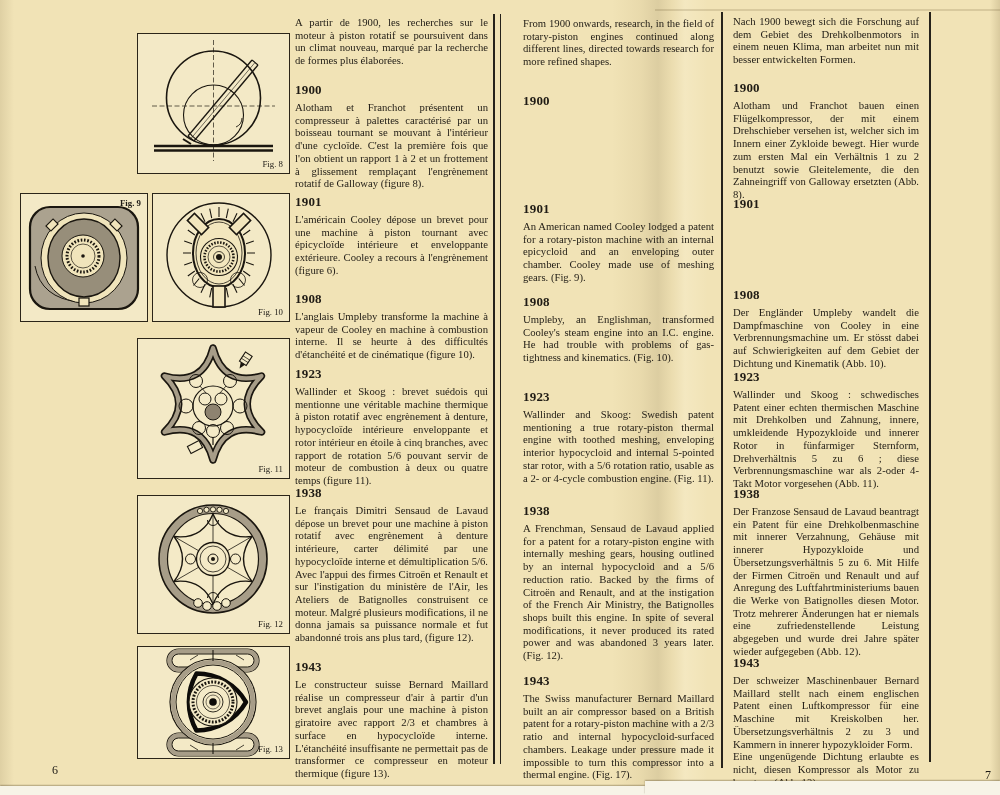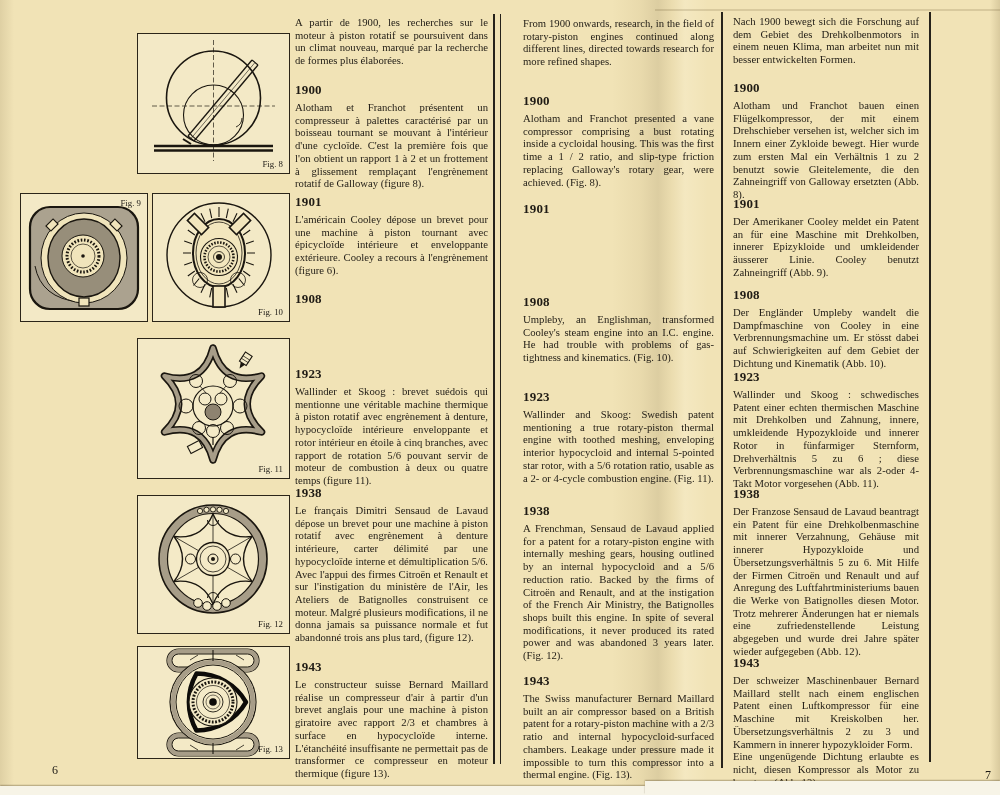--- a/index.html
+++ b/index.html
@@ -29,21 +29,21 @@
   .col-de{left:733px;width:186px;}
   .entry{position:absolute;left:0;right:0;}
   .entry h3{font-size:13px;font-weight:bold;margin:0 0 3px 0;letter-spacing:.2px;}
   .entry p{margin:0;font-size:10.7px;line-height:12.7px;text-align:justify;text-align-last:left;
     white-space:pre-line;hyphens:auto;-webkit-hyphens:auto;}
 
   
   .fig{position:absolute;margin:0;background:#f3e9c6;border:1.2px solid #2b2519;}
   .fig svg{position:absolute;left:0;top:0;width:100%;height:100%;}
   .fig-label{position:absolute;right:6px;bottom:4px;font-size:8.8px;color:#1d1a15;}
-  #fig9 .fig-label{top:4px;bottom:auto;}
+  #fig9 .fig-label{top:4px;bottom:auto;font-weight:bold;}
   #fig8{left:137px;top:33px;width:151px;height:139px;text-decoration:underline;}
   #fig9{left:20px;top:193px;width:126px;height:127px;}
   #fig10{left:152px;top:193px;width:136px;height:127px;}
   #fig11{left:137px;top:338px;width:151px;height:139px;}
   #fig12{left:137px;top:495px;width:151px;height:137px;font-family:Liberation Serif, serif;}
   #fig13{left:137px;top:646px;width:151px;height:111px;}
 
   
   .rule{position:absolute;background:#26221a;}
   #rule-fr-a{left:493px;top:14px;width:1.6px;height:750px;}
@@ -218,20 +218,21 @@
     <section class="entry" style="top:82px">
       <h3>1900</h3>
       <p>Alotham et Franchot présentent un compresseur à palettes caractérisé par un boisseau tournant se mouvant à l'intérieur d'une cycloïde. C'est la première fois que l'on obtient un rapport 1 à 2 et un frottement à glissement remplaçant l'engrènement rotatif de Galloway (figure 8).</p>
     </section>
     <section class="entry" style="top:194px">
       <h3>1901</h3>
       <p>L'américain Cooley dépose un brevet pour une machine à piston tournant avec épicycloïde intérieure et enveloppante extérieure. Cooley a recours à l'engrènement (figure 6).</p>
     </section>
     <section class="entry" style="top:291px">
       <h3>1908</h3>
+      <p>L'anglais Umpleby transforme la machine à vapeur de Cooley en machine à combustion interne. Il se heurte à des difficultés d'étanchéité et de cinématique (figure 10).</p>
     </section>
     <section class="entry" style="top:366px">
       <h3>1923</h3>
       <p>Wallinder et Skoog : brevet suédois qui mentionne une véritable machine thermique à piston rotatif avec engrènement à denture, hypocycloïde intérieure enveloppante et rotor intérieur en étoile à cinq branches, avec rapport de rotation 5/6 pouvant servir de moteur de combustion à deux ou quatre temps (figure 11).</p>
     </section>
     <section class="entry" style="top:485px">
       <h3>1938</h3>
       <p>Le français Dimitri Sensaud de Lavaud dépose un brevet pour une machine à piston rotatif avec engrènement à denture intérieure, carter délimité par une hypocycloïde interne et démultiplication 5/6. Avec l'appui des firmes Citroën et Renault et sur l'instigation du ministère de l'Air, les Ateliers de Batignolles construisent ce moteur. Malgré plusieurs modifications, il ne donna jamais sa puissance normale et fut abandonné trois ans plus tard, (figure 12).</p>
     </section>
     <section class="entry" style="top:659px">
@@ -242,56 +243,55 @@
 
   <div class="rule" id="rule-fr-a"></div>
   <div class="rule" id="rule-fr-b"></div>
 
   <div class="col col-en" lang="en">
     <section class="entry" style="top:17px">
       <p>From 1900 onwards, research, in the field of rotary-piston engines continued along different lines, directed towards research for more refined shapes.</p>
     </section>
     <section class="entry" style="top:93px">
       <h3>1900</h3>
-      <p>Alotham and Franchot presented a vane compressor comprising a bust rotating inside a cycloidal housing. This was the first time a 1 / 2 ratio, and slip-type friction replacing Galloway's rotary gear, were achieved. (Fig. 8).</p>
     </section>
     <section class="entry" style="top:201px">
       <h3>1901</h3>
+      <p>An American named Cooley lodged a patent for a rotary-piston machine with an internal epicycloid and an enveloping outer chamber. Cooley made use of meshing gears. (Fig. 9).</p>
     </section>
     <section class="entry" style="top:294px">
       <h3>1908</h3>
       <p>Umpleby, an Englishman, transformed Cooley's steam engine into an I.C. engine. He had trouble with problems of gas-tightness and kinematics. (Fig. 10).</p>
     </section>
     <section class="entry" style="top:389px">
       <h3>1923</h3>
       <p>Wallinder and Skoog: Swedish patent mentioning a true rotary-piston thermal engine with toothed meshing, enveloping interior hypocycloid and internal 5-pointed star rotor, with a 5/6 rotation ratio, usable as a 2- or 4-cycle combustion engine. (Fig. 11).</p>
     </section>
     <section class="entry" style="top:503px">
       <h3>1938</h3>
       <p>A Frenchman, Sensaud de Lavaud applied for a patent for a rotary-piston engine with internally meshing gears, housing outlined by an internal hypocycloid and a 5/6 reduction ratio. Backed by the firms of Citroën and Renault, and at the instigation of the French Air Ministry, the Batignolles shops built this engine. In spite of several modifications, it never produced its rated power and was abandoned 3 years later. (Fig. 12).</p>
     </section>
     <section class="entry" style="top:673px">
       <h3>1943</h3>
-      <p>The Swiss manufacturer Bernard Maillard built an air compressor based on a British patent for a rotary-piston machine with a 2/3 ratio and internal hypocycloid-surfaced chambers. Leakage under pressure made it impossible to turn this compressor into a thermal engine. (Fig. 13).</p>
+      <p>The Swiss manufacturer Bernard Maillard built an air compressor based on a British patent for a rotary-piston machine with a 2/3 ratio and internal hypocycloid-surfaced chambers. Leakage under pressure made it impossible to turn this compressor into a thermal engine. (Fig. 17).</p>
     </section>
   </div>
 
   <div class="rule" id="rule-mid"></div>
 
   <div class="col col-de" lang="de">
     <section class="entry" style="top:15px">
       <p>Nach 1900 bewegt sich die Forschung auf dem Gebiet des Drehkolbenmotors in einem neuen Klima, man arbeitet nun mit besser entwickelten Formen.</p>
     </section>
     <section class="entry" style="top:80px">
       <h3>1900</h3>
       <p>Alotham und Franchot bauen einen Flügelkompressor, der mit einem Drehschieber versehen ist, welcher sich im Innern einer Zykloide bewegt. Hier wurde zum ersten Mal ein Verhältnis 1 zu 2 benutzt sowie Gleitelemente, die den Zahneingriff von Galloway ersetzten (Abb. 8).</p>
     </section>
     <section class="entry" style="top:196px">
       <h3>1901</h3>
-      <p>Der Amerikaner Cooley meldet ein Patent an für eine Maschine mit Drehkolben, innerer Epizykloide und umkleidender äusserer Linie. Cooley benutzt Zahneingriff (Abb. 9).</p>
     </section>
     <section class="entry" style="top:287px">
       <h3>1908</h3>
       <p>Der Engländer Umpleby wandelt die Dampfmaschine von Cooley in eine Verbrennungsmachine um. Er stösst dabei auf Schwierigkeiten auf dem Gebiet der Dichtung und Kinematik (Abb. 10).</p>
     </section>
     <section class="entry" style="top:369px">
       <h3>1923</h3>
       <p>Wallinder und Skoog : schwedisches Patent einer echten thermischen Maschine mit Drehkolben und Zahnung, innere, umkleidende Hypozykloide und innerer Rotor in fünfarmiger Sternform, Drehverhältnis 5 zu 6 ; diese Verbrennungsmaschine war als 2-oder 4-Takt Motor vorgesehen (Abb. 11).</p>
     </section>
     <section class="entry" style="top:486px">

